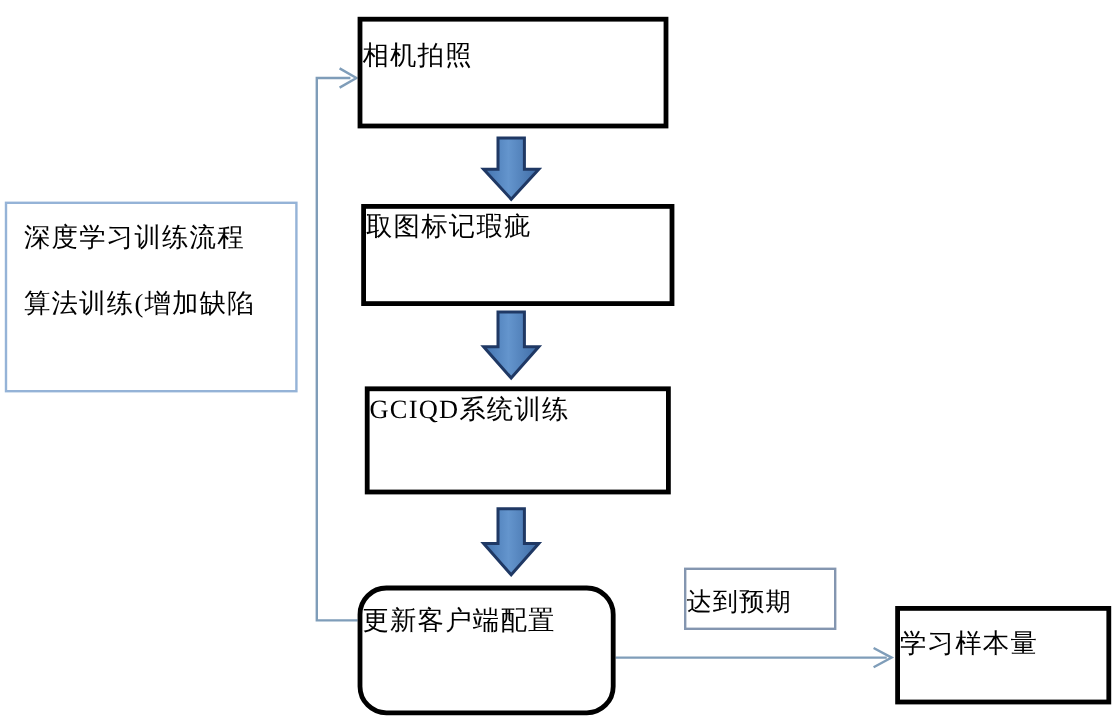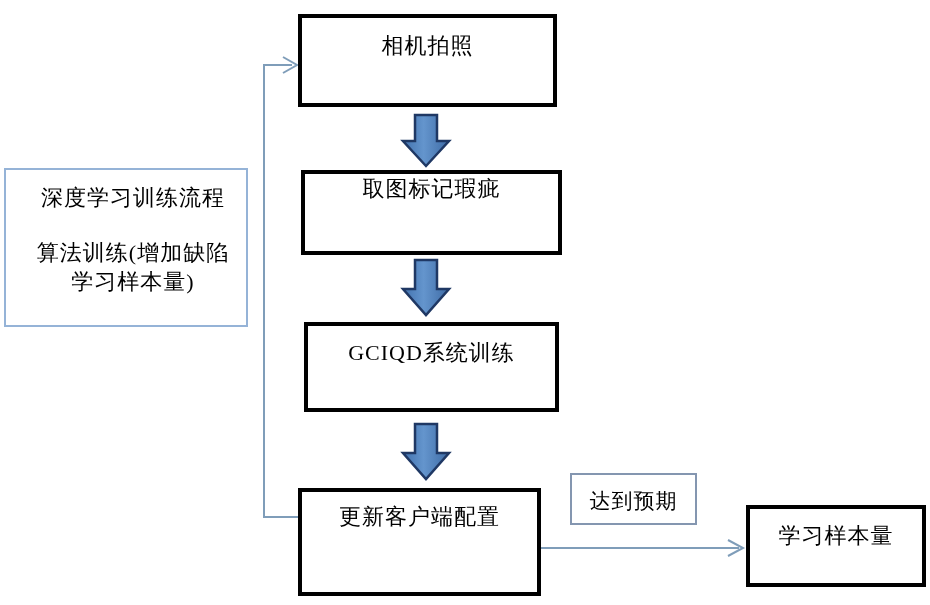--- a/index.html
+++ b/index.html
@@ -7,30 +7,30 @@
     width: 930px; height: 605px; position: relative; overflow: hidden;
     font-family: "Liberation Serif", "DejaVu Serif", serif;
     color: #000;
   }
   #connector-layer {
     position: absolute; left: 0; top: 0; width: 930px; height: 605px;
     z-index: 1;
   }
   .node {
     position: absolute; box-sizing: border-box; background: #ffffff;
-    border: 4px solid #000000; text-align: center; font-size: 22px;
+    border: 4px solid #000000; text-align: left; font-size: 22px;
     z-index: 2; letter-spacing: 1px;
   }
   .node.thin-blue  { border: 2px solid #95b3d7; padding-left: 14px; }
   .node.thin-gray  { border: 2px solid #8496b0; }
 
   #box-camera   { left: 298px; top: 14px;  width: 259px; height: 93px;  padding-top: 13px; }
   #box-mark     { left: 301px; top: 170px; width: 261px; height: 85px;  }
-  #box-train    { left: 304px; top: 322px; width: 255px; height: 90px;  padding-top: 12px; }
-  #box-update   { left: 298px; top: 488px; width: 243px; height: 108px; padding-top: 9px; line-height: 31px; }
+  #box-train    { left: 304px; top: 322px; width: 255px; height: 90px;  }
+  #box-update   { left: 298px; top: 488px; width: 215px; height: 108px; padding-top: 9px; line-height: 31px; border-radius: 24px; }
   #box-note     { left: 4px;   top: 168px; width: 244px; height: 159px; padding-top: 13px; line-height: 29px; }
   #box-expected { left: 570px; top: 473px; width: 127px; height: 52px;  padding-top: 12px; font-size: 21px; }
   #box-done     { left: 746px; top: 505px; width: 180px; height: 82px;  padding-top: 12px; }
 
   .note-spacer { height: 26px; }
 </style>
 </head>
 <body>
 
 <div>
@@ -58,21 +58,20 @@
     <g fill="none" stroke="#7f9db9" stroke-width="2">
       <path d="M 513 548 L 739 548"></path>
       <path d="M 728 540 L 743 548 L 728 556"></path>
     </g>
   </svg>
 
   <div class="node thin-blue" id="box-note">
     <div>深度学习训练流程</div>
     <div class="note-spacer"></div>
     <div>算法训练(增加缺陷</div>
-    <div>学习样本量)</div>
   </div>
 
   <div class="node" id="box-camera">
     <span>相机拍照</span>
   </div>
 
   <div class="node" id="box-mark">
     <span>取图标记瑕疵</span>
   </div>
 

